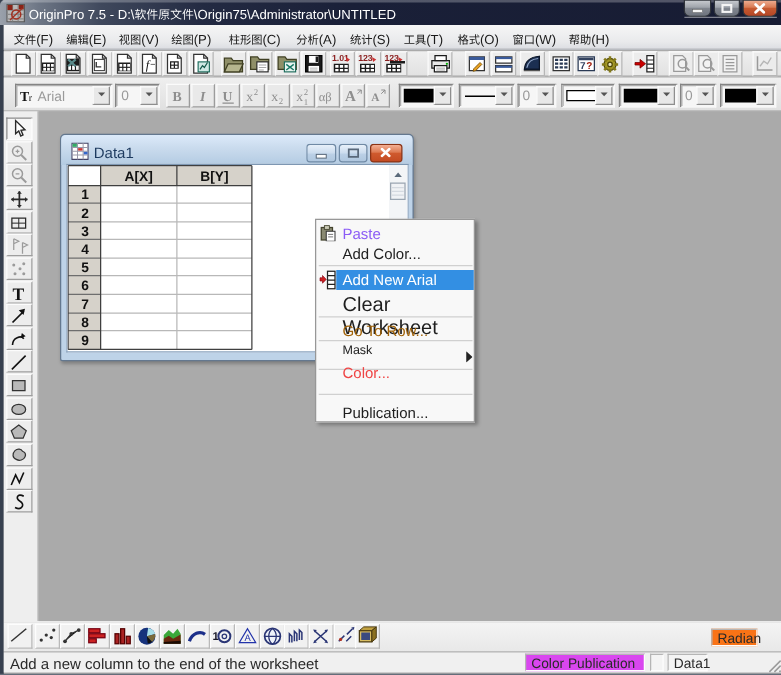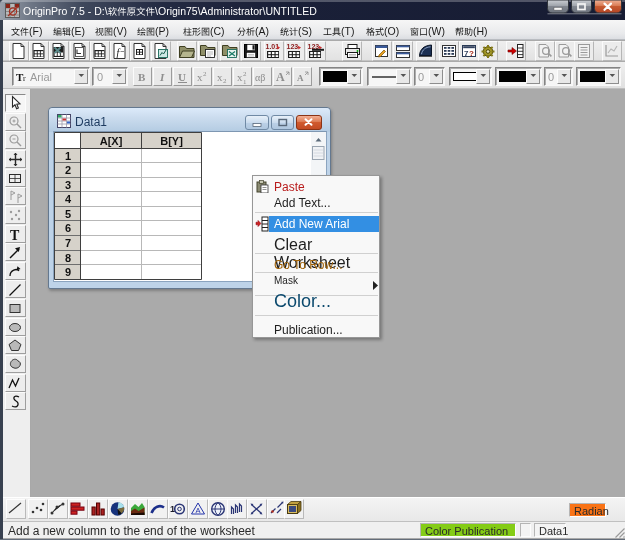--- a/index.html
+++ b/index.html
@@ -806,54 +806,54 @@
     <svg width="18" height="18">
       <rect x="2.5" y="4.5" width="10" height="9" fill="#d8bd62" stroke="#4a3a10"></rect>
       <path d="M2.5 4.5L6 1.5h10L12.5 4.5z" fill="#c0a040" stroke="#4a3a10" stroke-width=".8"></path>
       <path d="M12.5 13.5l3.5-3v-9L12.5 4.5z" fill="#8a7020" stroke="#4a3a10" stroke-width=".8"></path>
       <rect x="4" y="6" width="7" height="6" fill="#3a4a80"></rect>
     </svg>
   </div>
 <div class="ab" style="left:3px;top:522px;width:622px;height:16px;background:#f0f0f0"></div>
 <div class="ab" style="left:0;top:538.5px;width:625px;height:1.5px;background:#646d7a"></div>
 <div class="ab" style="left:8px;top:524px;font-size:12px;color:#2a2a2a">Add a new column to the end of the worksheet</div>
-<div class="ab" style="left:420px;top:523px;width:96px;height:14px;background:#84cc16;border:1px solid;border-color:#b5b5b5 #fdfdfd #fdfdfd #b5b5b5">
+<div class="ab" style="left:420px;top:523px;width:96px;height:14px;background:#d946ef;border:1px solid;border-color:#b5b5b5 #fdfdfd #fdfdfd #b5b5b5">
     <div style="padding:1px 0 0 4px;font-size:11px;color:#2a2a2a;white-space:nowrap">Color Publication</div>
   </div>
 <div class="ab" style="left:520px;top:523px;width:11px;height:14px;background:#f4f4f4;border:1px solid;border-color:#b5b5b5 #fdfdfd #fdfdfd #b5b5b5"></div>
 <div class="ab" style="left:534px;top:523px;width:32px;height:14px;background:#f4f4f4;border:1px solid;border-color:#b5b5b5 #fdfdfd #fdfdfd #b5b5b5">
     <div style="padding:1px 0 0 4px;font-size:11px;color:#2a2a2a;white-space:nowrap">Data1</div>
   </div>
 <div class="ab" style="left:569px;top:503px;width:37px;height:14px;background:#f97316;border:1px solid;border-color:#b5b5b5 #fdfdfd #fdfdfd #b5b5b5">
     <div style="padding:1px 0 0 4px;font-size:11px;color:#2a2a2a;white-space:nowrap">Radian</div>
   </div>
 <svg class="ab" style="left:615px;top:528px" width="10" height="11">
     <path d="M9.5 0.5L0.5 9.5M9.5 4.5l-5 5M9.5 8.5l-1 1" stroke="#9a9a9a" stroke-width="1.2"></path>
   </svg>
 <div class="ab" style="left:252px;top:175px;width:128px;height:163px;background:#f8f8f8;border:1px solid #979797;box-shadow:2px 2px 3px rgba(0,0,0,.3)">
 <svg class="ab" style="left:3px;top:4px" width="13" height="13">
       <rect x="1" y="2" width="9" height="10" fill="#8a8a72" stroke="#44442e"></rect>
       <rect x="3.5" y="0.5" width="4" height="3" fill="#c9c9b4" stroke="#44442e" stroke-width=".7"></rect>
       <rect x="5" y="5" width="7" height="8" fill="#fff" stroke="#333" stroke-width=".8"></rect>
       <path d="M6.5 7.5h4M6.5 9.5h4" stroke="#777" stroke-width=".8"></path>
     </svg>
-<div class="ab" style="left:21px;top:4px;font-size:12px;color:#b91c1c">Paste</div>
-<div class="ab" style="left:21px;top:20.4px;font-size:12px;color:#1e1e1e">Add Text...</div>
+<div class="ab" style="left:21px;top:4px;font-size:12px;color:#8b5cf6">Paste</div>
+<div class="ab" style="left:21px;top:20.4px;font-size:12px;color:#1e1e1e">Add Color...</div>
 <div class="ab" style="left:2px;top:35.8px;width:123px;height:1px;background:#d0d0d0"></div>
 <div class="ab" style="left:16px;top:39.8px;width:110px;height:16.2px;background:#338fe3"></div>
 <svg class="ab" style="left:2px;top:40px" width="14" height="16">
       <path d="M1 6.2h2V4.4L6 7.5 3 10.6V8.8H1z" fill="#c22" stroke="#801" stroke-width=".5"></path>
       <rect x="7" y="1" width="6" height="14" fill="#fff" stroke="#222"></rect>
       <path d="M7 4.5h6M7 8h6M7 11.5h6" stroke="#222" stroke-width="1"></path>
     </svg>
 <div class="ab" style="left:21px;top:41.3px;font-size:12px;color:#fff">Add New Arial</div>
 <div class="ab" style="left:21px;top:59.5px;font-size:16px;color:#1e1e1e">Clear Worksheet</div>
 <div class="ab" style="left:2px;top:77.1px;width:123px;height:1px;background:#d0d0d0"></div>
 <div class="ab" style="left:21px;top:81.7px;font-size:12px;color:#a16207">Go To Row...</div>
 <div class="ab" style="left:2px;top:96.1px;width:123px;height:1px;background:#d0d0d0"></div>
 <div class="ab" style="left:21px;top:99px;font-size:10px;color:#1e1e1e">Mask</div>
 <svg class="ab" style="left:119px;top:104.5px" width="6" height="9">
       <path d="M1 0l5 4.5L1 9z" fill="#222"></path>
     </svg>
 <div class="ab" style="left:2px;top:118.8px;width:123px;height:1px;background:#d0d0d0"></div>
-<div class="ab" style="left:21px;top:115px;font-size:18px;color:#0c4a6e">Color...</div>
+<div class="ab" style="left:21px;top:115px;font-size:12px;color:#ef4444">Color...</div>
 <div class="ab" style="left:2px;top:139.3px;width:123px;height:1px;background:#d0d0d0"></div>
 <div class="ab" style="left:21px;top:146.5px;font-size:12px;color:#1e1e1e">Publication...</div>
 </div>
 </body></html>

